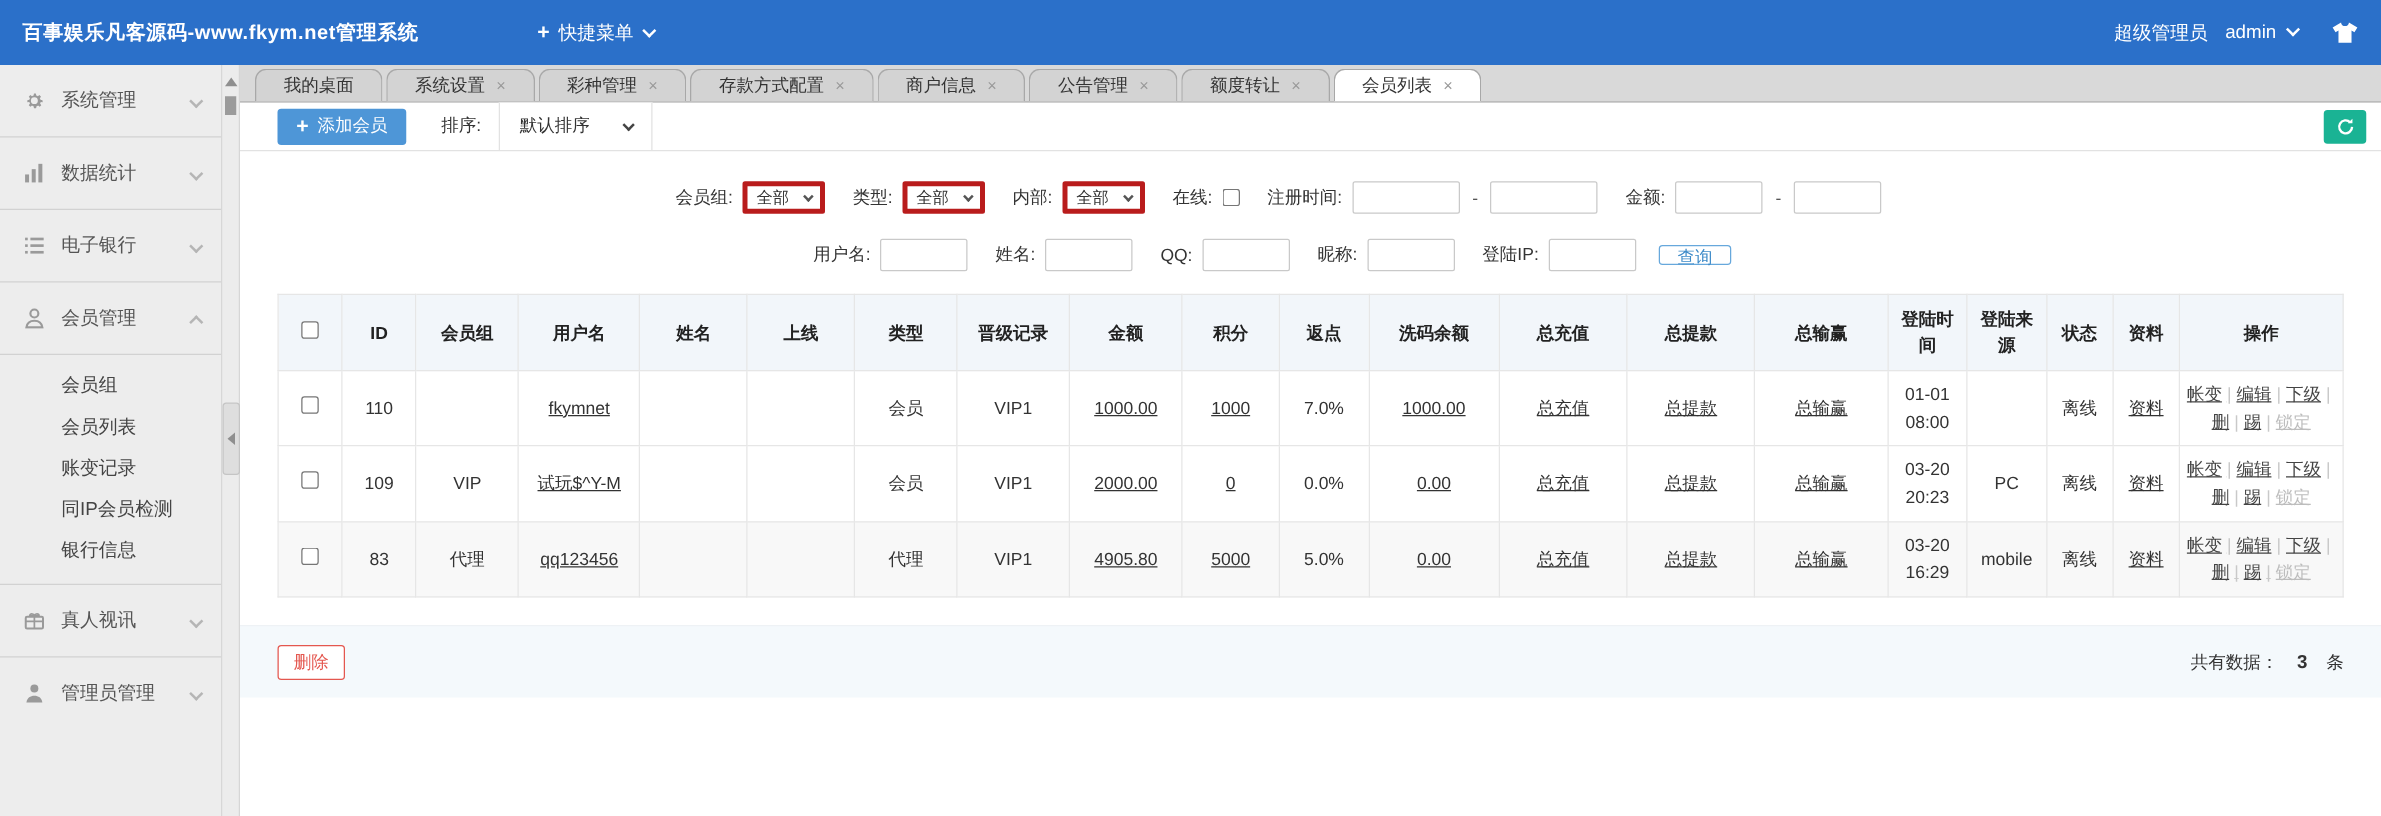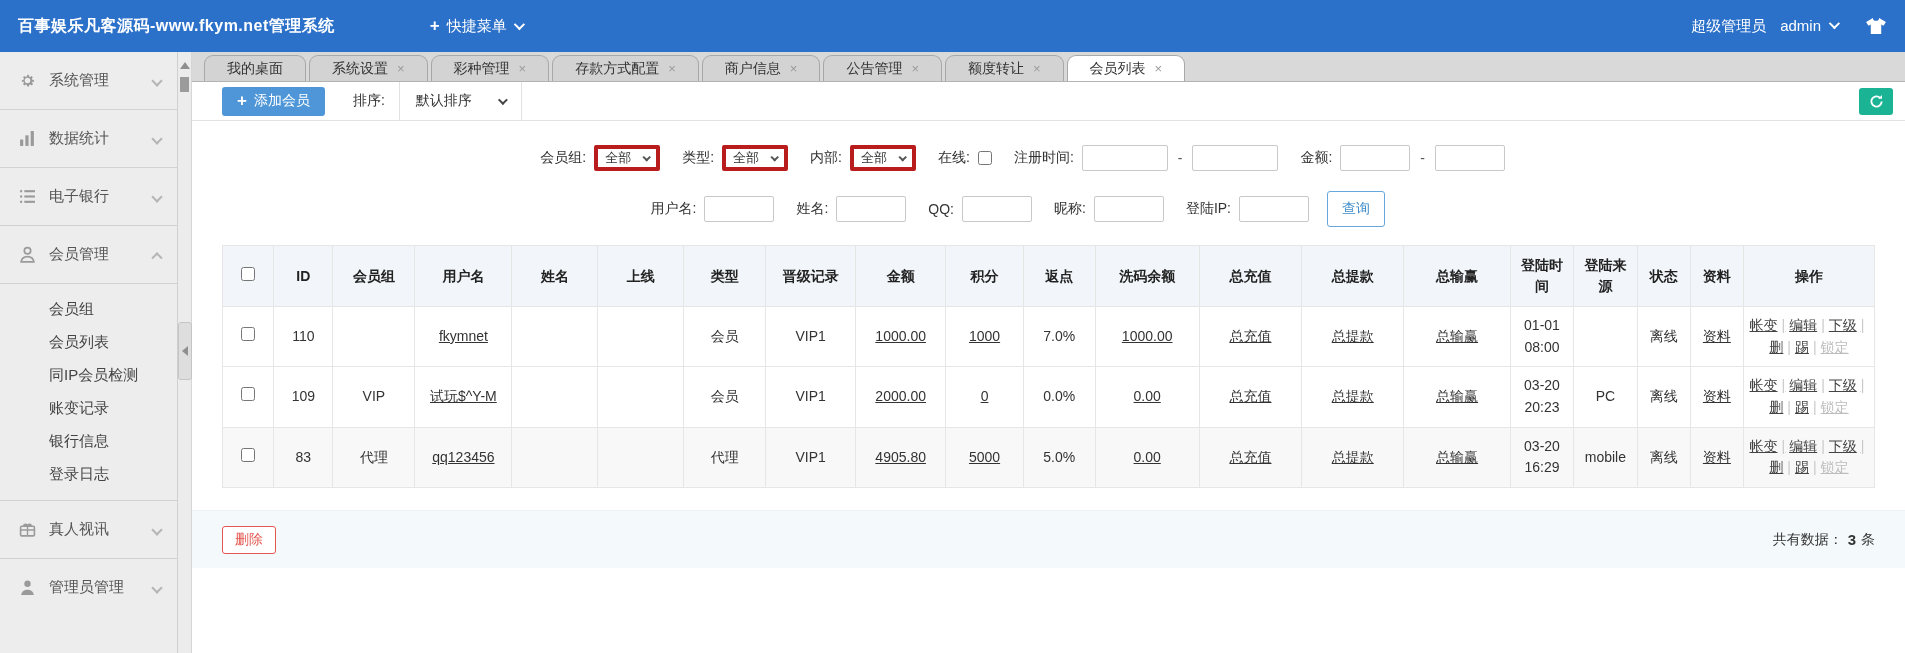--- a/index.html
+++ b/index.html
@@ -60,38 +60,38 @@
   .content { flex:1; overflow:hidden; }
   .filter-row { display:flex; align-items:center; justify-content:flex-end; gap:8px; font-size:14px; color:#333; }
   .filter-row.r1 { margin-top:24px; padding-right:400px; }
   .filter-row.r2 { margin-top:20px; padding-right:520px; }
   .flabel { margin-left:14px; }
   .fselect { width:66px; height:26px; border:4px solid #b91c1c; border-radius:2px; background:#fff; display:flex; align-items:center; justify-content:space-between; padding:0 7px; cursor:pointer; font-size:13px; }
   .fselect .sc { width:6px; height:6px; border-right:2px solid #555; border-bottom:2px solid #555; transform:rotate(45deg) translateY(-1px); }
   .finput { width:70px; height:26px; border:1px solid #c9c9c9; border-radius:2px; background:#fff; padding:0 5px; font-size:13px; font-family:inherit; }
   .finput.date { width:86px; }
   .dash { color:#555; margin:0 2px; }
-  .btn-query { margin-left:10px; height:36px; padding:0 14px; background:#fff; border:1px solid #67a8dc; color:#3f8cc9; border-radius:3px; font-size:14px; cursor:pointer; font-family:inherit; }
+  .btn-query { margin-left:10px; height:16px; padding:0 14px; background:#fff; border:1px solid #67a8dc; color:#3f8cc9; border-radius:3px; font-size:14px; cursor:pointer; font-family:inherit; }
   input[type=checkbox] { width:14px; height:14px; cursor:pointer; }
 
   
   table.members { width:calc(100% - 60px); margin:18px 30px 0; border-collapse:collapse; table-layout:fixed; font-size:14px; }
   .members th { background:#f2f6fa; border:1px solid #e6e6e6; padding:9px 4px; font-weight:bold; color:#222; text-align:center; vertical-align:middle; line-height:1.5; }
   .members td { border:1px solid #e6e6e6; padding:8px 4px; text-align:center; vertical-align:middle; color:#333; height:55px; line-height:1.55; word-wrap:break-word; }
   .members tr.striped td { background:#f8f8f8; }
   .lk { color:#333; text-decoration:underline; cursor:pointer; }
   .muted { color:#a9a9a9; }
   .oplinks span.op { text-decoration:underline; cursor:pointer; color:#444; }
   .oplinks span.op.disabled { color:#bdbdbd; }
   .oplinks span.op:not(:last-child)::after { content:"|"; color:#c9c9c9; text-decoration:none; display:inline; margin:0 4px; }
 
   
   .footer-bar { margin-top:22px; height:58px; background:#f4f9fc; border-top:1px solid #eef2f5; display:flex; align-items:center; padding:0 30px; }
   .btn-del { height:28px; padding:0 12px; background:#fff; border:1px solid #e4574f; color:#e4574f; border-radius:3px; font-size:14px; cursor:pointer; font-family:inherit; }
-  .total { margin-left:auto; font-size:14px; color:#333; display:flex; align-items:center; gap:5px; }
+  .total { margin-left:auto; font-size:14px; color:#333; display:flex; align-items:center; gap:15px; }
   .total b { font-size:15px; }
 </style>
 </head>
 <body>
 
 <div class="topbar">
   <span class="title">百事娱乐凡客源码-www.fkym.net管理系统</span>
   <div class="quickmenu">
     <span class="plus">+</span>
     <span>快捷菜单</span>
@@ -155,24 +155,23 @@
         <svg class="nicon gray" viewBox="0 0 16 16">
             <circle cx="8" cy="4.5" r="3" fill="none" stroke="#9a9a9a" stroke-width="1.6"></circle>
             <path d="M2 15c.5-3.5 3-5 6-5s5.5 1.5 6 5z" fill="none" stroke="#9a9a9a" stroke-width="1.6"></path>
           </svg>
         <span class="nlabel">会员管理</span>
         <span class="nav-chev up"></span>
       </div>
       <div class="submenu">
         <div class="sub-item">会员组</div>
         <div class="sub-item">会员列表</div>
+        <div class="sub-item">账变记录</div>
         <div class="sub-item">同IP会员检测</div>
-        <div class="sub-item">账变记录</div>
         <div class="sub-item">银行信息</div>
-        <div class="sub-item">登录日志</div>
       </div>
     </div>
 
     <div class="nav-group">
       <div class="nav-head">
         <svg class="nicon gray" viewBox="0 0 16 16">
             <rect x="1.5" y="5" width="13" height="9" rx="1" fill="none" stroke="#9a9a9a" stroke-width="1.5"></rect>
             <path d="M1.5 8.5h13M8 5v9" stroke="#9a9a9a" stroke-width="1.3" fill="none"></path>
             <path d="M4.5 4.5c0-2 3-2 3.5 0 .5-2 3.5-2 3.5 0z" fill="none" stroke="#9a9a9a" stroke-width="1.3"></path>
           </svg>

